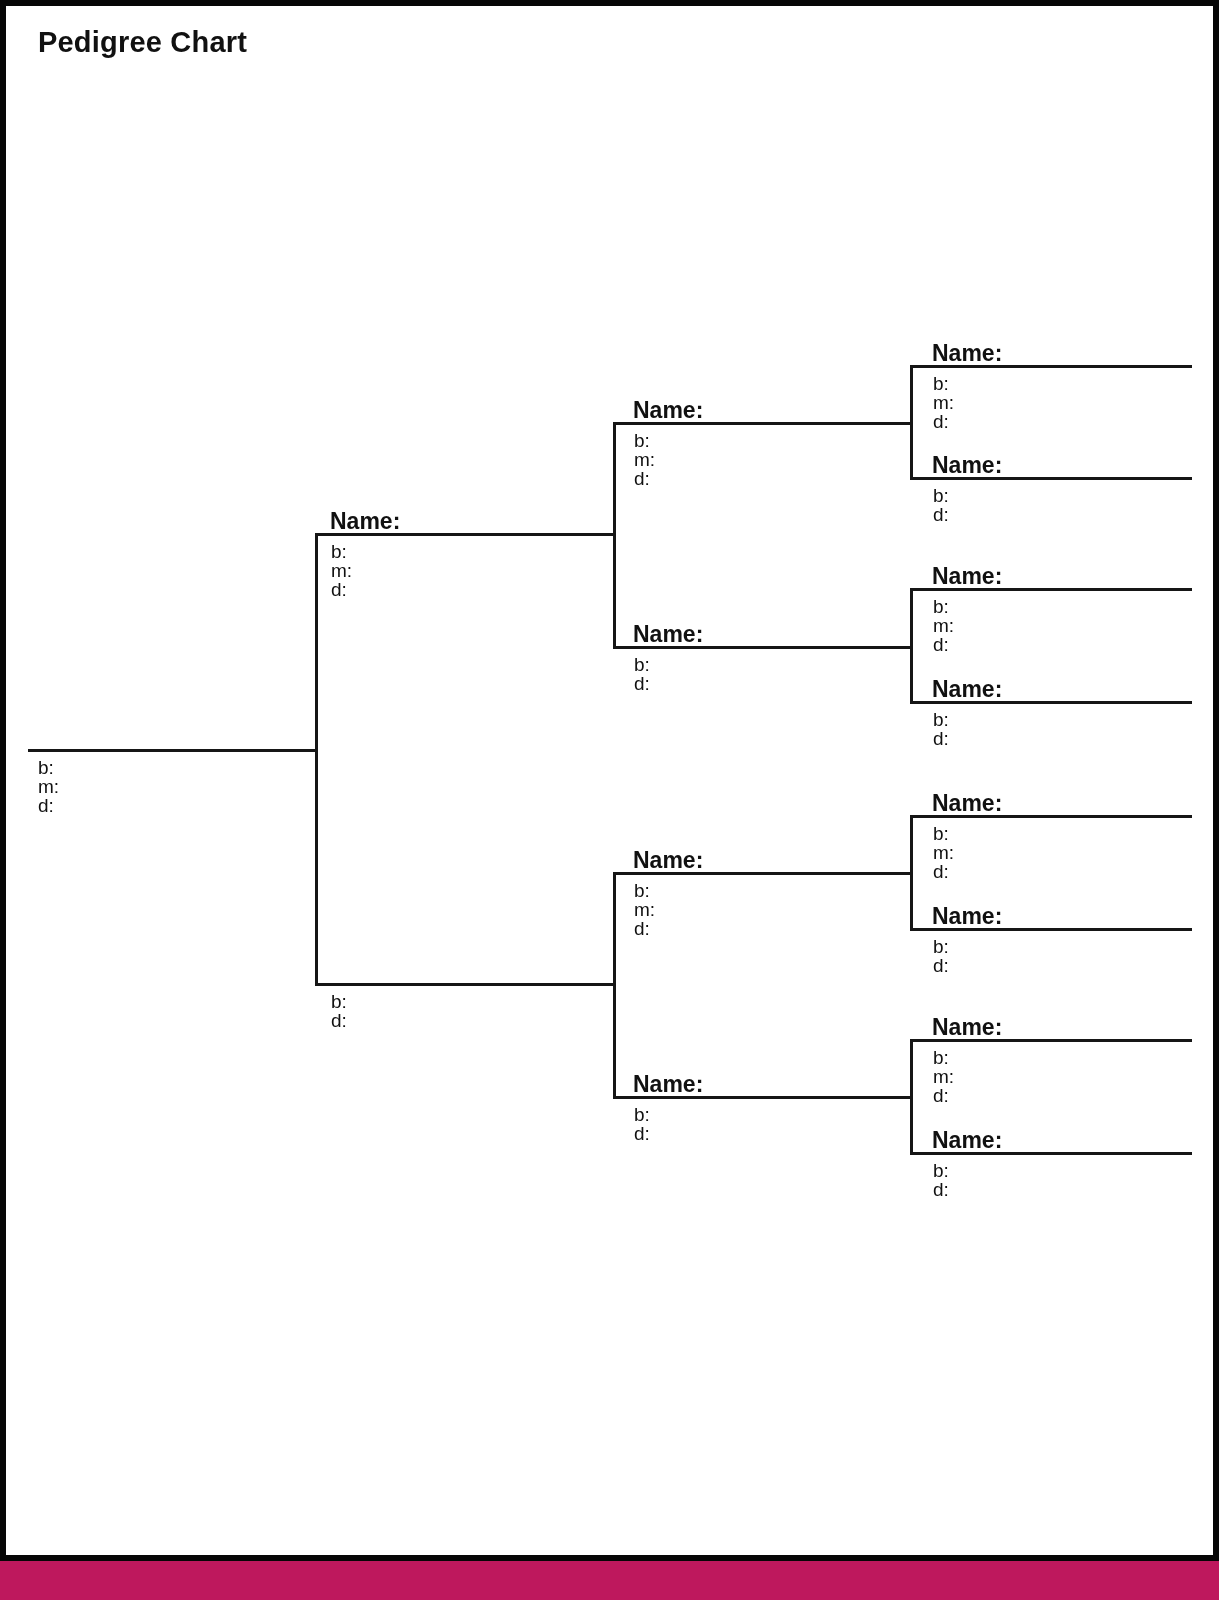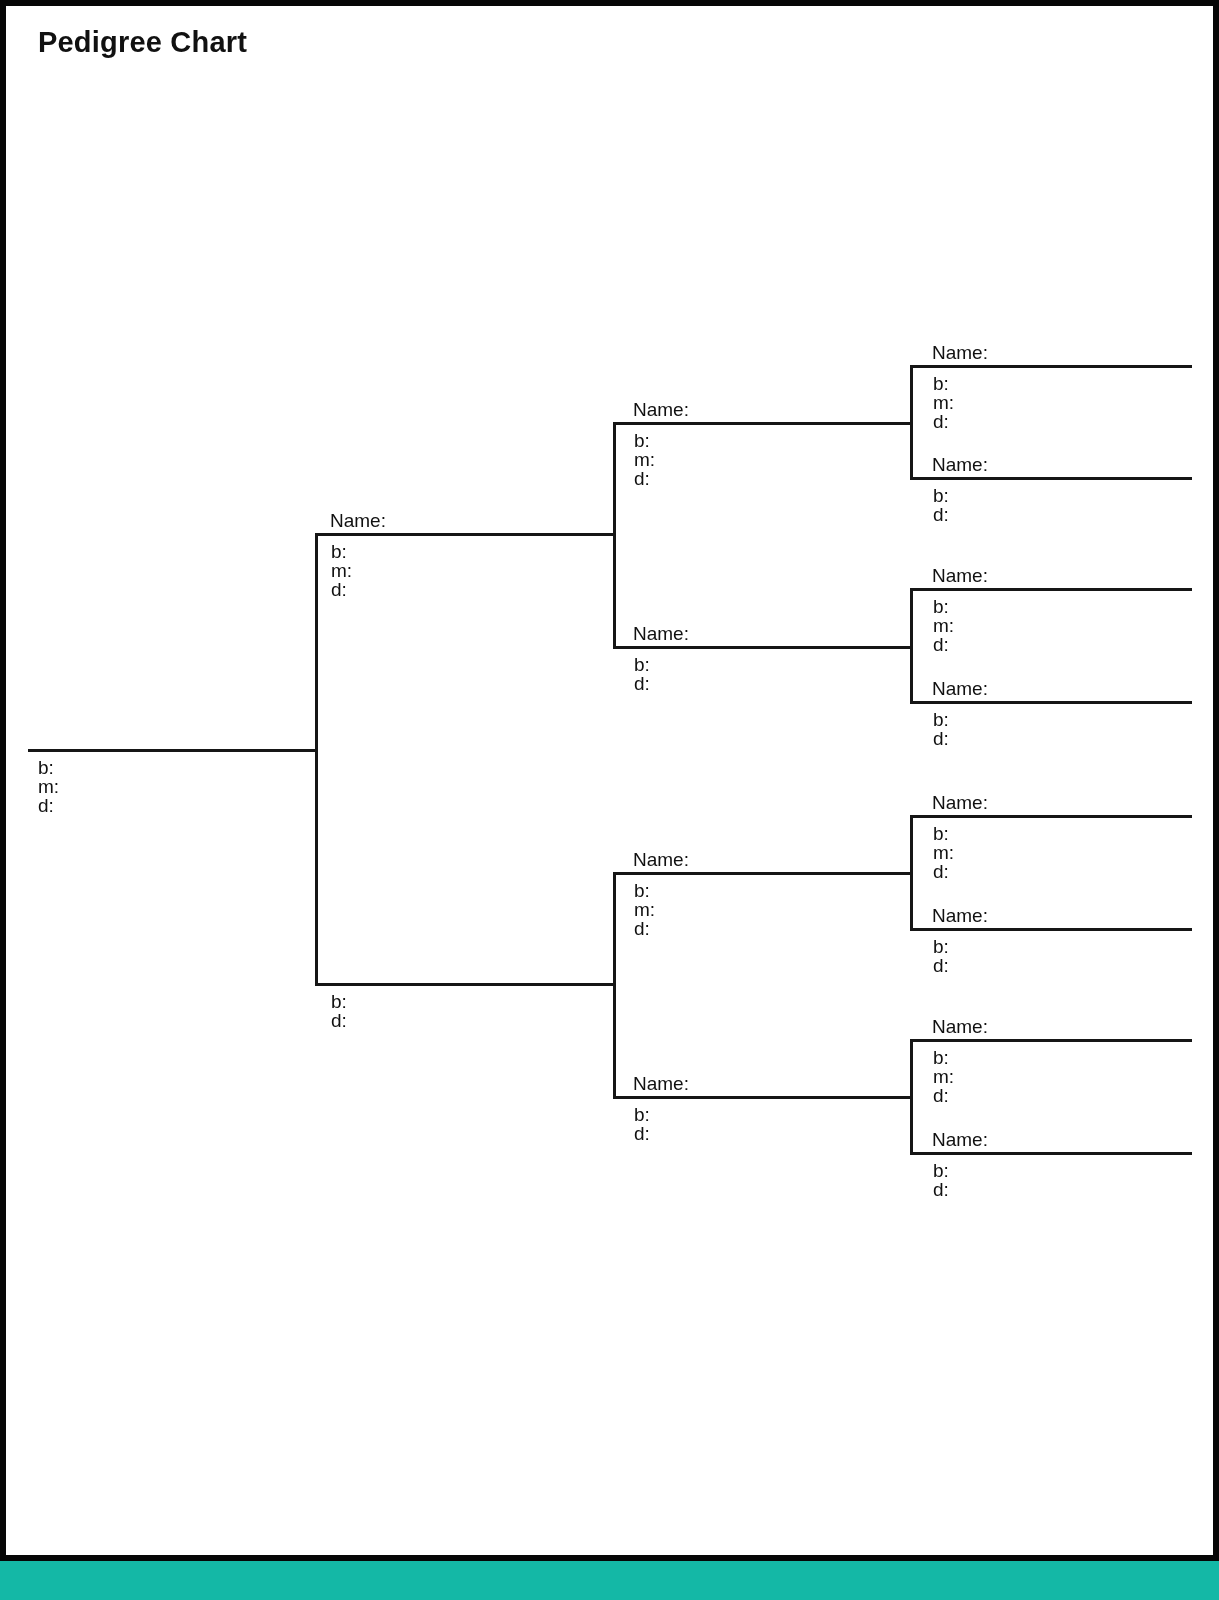--- a/index.html
+++ b/index.html
@@ -4,21 +4,21 @@
 <style>
   html, body {
     margin: 0;
     padding: 0;
     background: #ffffff;
   }
   .canvas {
     position: relative;
     width: 1219px;
     height: 1600px;
-    background: #14b8a6;
+    background: #be185d;
     font-family: "Liberation Sans", "DejaVu Sans", sans-serif;
     color: #111111;
     overflow: hidden;
   }
   .sheet {
     position: absolute;
     left: 0;
     top: 0;
     width: 1219px;
     height: 1561px;
@@ -40,22 +40,22 @@
     height: 3px;
     background: #161616;
   }
   .v-line {
     position: absolute;
     width: 3px;
     background: #161616;
   }
   .pname {
     position: absolute;
-    font-size: 19px;
-    font-weight: normal;
+    font-size: 23px;
+    font-weight: bold;
     line-height: 22px;
     white-space: nowrap;
   }
   .pfields {
     position: absolute;
     font-size: 19px;
     line-height: 19px;
     white-space: nowrap;
   }
 </style>

